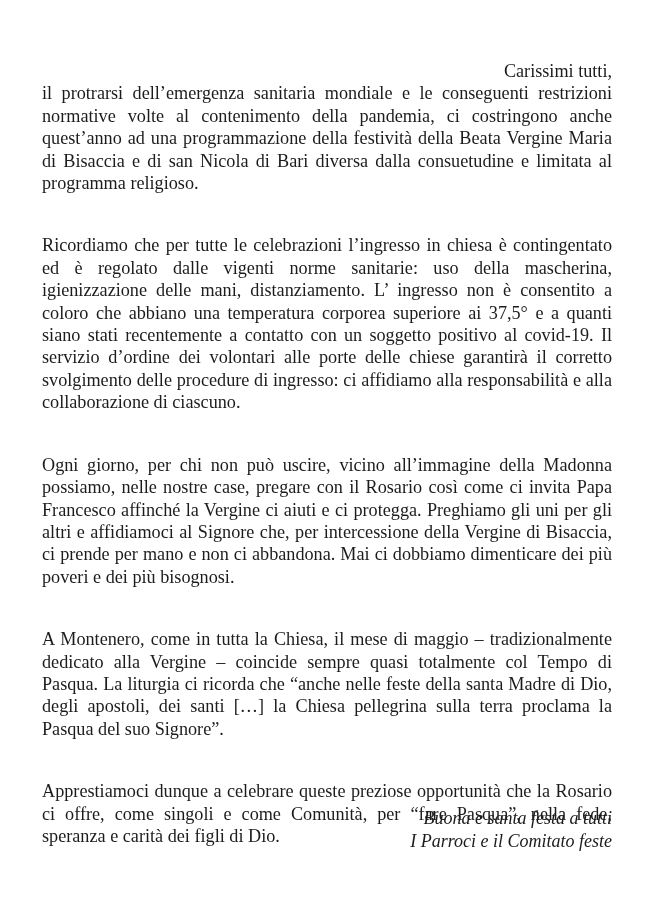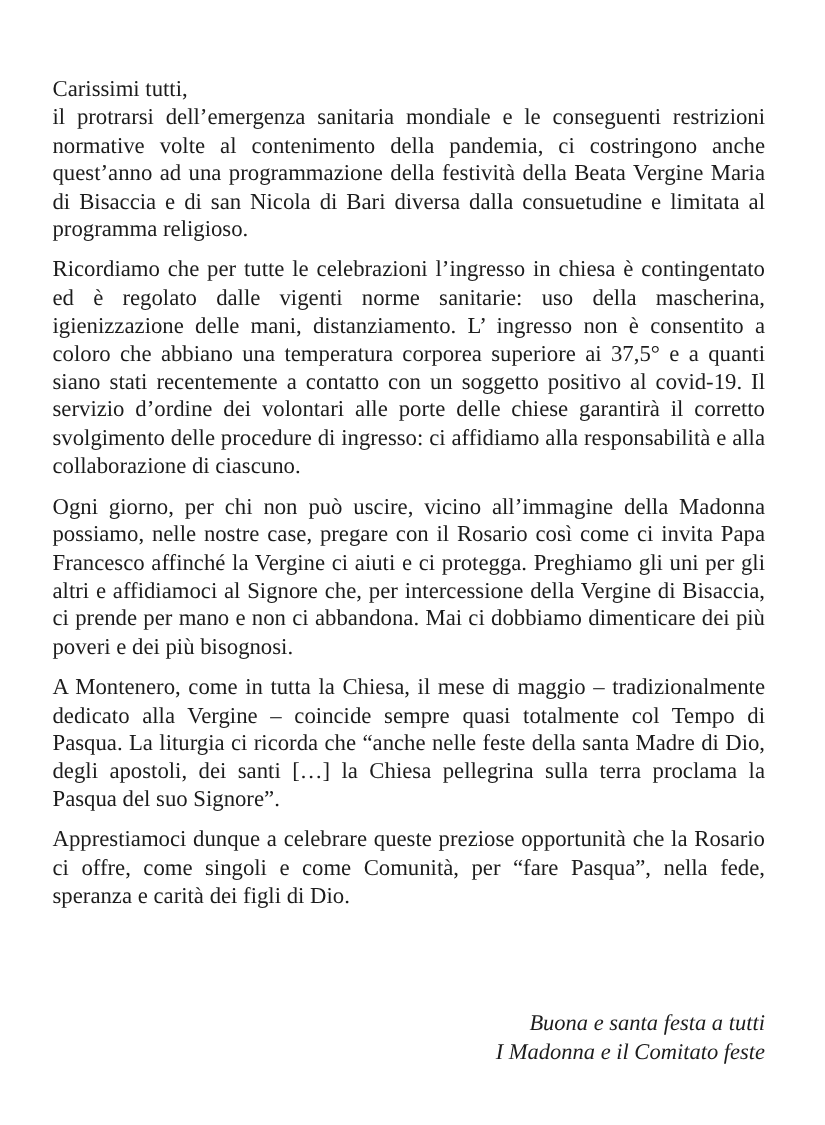--- a/index.html
+++ b/index.html
@@ -23,23 +23,23 @@
     }
     .para {
       margin: 0;
       font-family: "Liberation Serif", serif;
       font-size: 18.2px;
       line-height: 22.4px;
       text-align: justify;
       letter-spacing: 0px;
     }
     .para + .para {
-      margin-top: 10px;
+      margin-top: 40px;
     }
-    .greeting { display: block; text-align: left; }
+    .greeting { display: block; text-align: right; }
     .quote { }
     .signature {
       position: absolute;
       right: 48px;
       top: 807px;
       text-align: right;
       font-family: "Liberation Serif", serif;
       font-style: italic;
       font-size: 18px;
       line-height: 23px;
@@ -62,14 +62,14 @@
   <p class="para">
     <span>A Montenero, come in tutta la Chiesa, il mese di maggio – tradizionalmente dedicato alla Vergine – coincide sempre quasi totalmente col Tempo di Pasqua. La liturgia ci ricorda che “</span><span class="quote">anche nelle feste della santa Madre di Dio, degli apostoli, dei santi […] la Chiesa pellegrina sulla terra proclama la Pasqua del suo Signore</span><span>”.</span>
   </p>
   <p class="para">
     <span>Apprestiamoci dunque a celebrare queste preziose opportunità che la Rosario ci offre, come singoli e come Comunità, per “fare Pasqua”, nella fede, speranza e carità dei figli di Dio.</span>
   </p>
 </div>
 
 <div class="signature">
   <div>Buona e santa festa a tutti</div>
-  <div>I Madonna e il Comitato feste</div>
+  <div>I Parroci e il Comitato feste</div>
 </div>
 
 </body></html>

